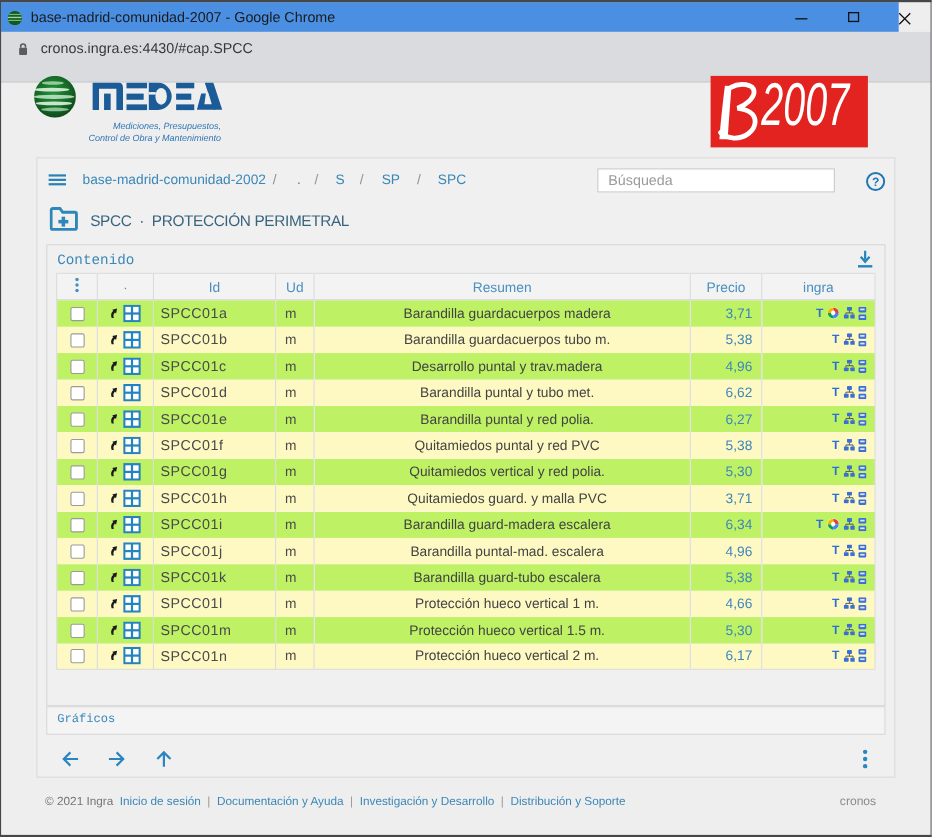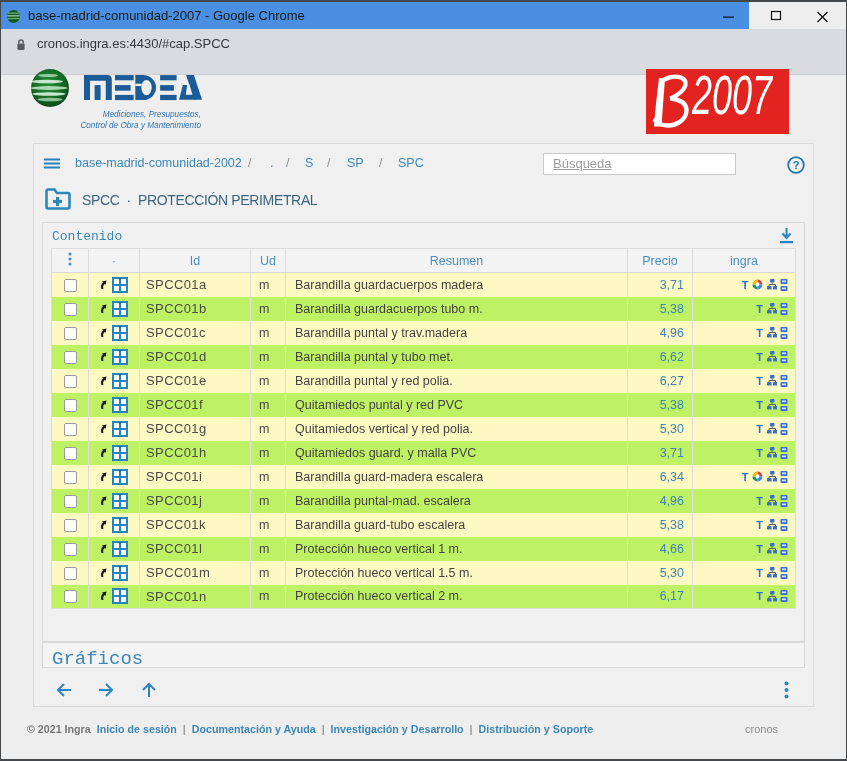--- a/index.html
+++ b/index.html
@@ -5,51 +5,51 @@
   * { margin:0; padding:0; box-sizing:border-box; }
   html,body { width:847px; height:761px; overflow:hidden; }
   body { font-family:"Liberation Sans", sans-serif; background:#eeeeee; position:relative; }
   .abs { position:absolute; }
   
   #e-top{left:0;top:0;width:847px;height:2px;background:#44484b;}
   #e-left{left:0;top:0;width:1px;height:761px;background:#44484b;}
   #e-right{left:846px;top:0;width:1px;height:761px;background:#44484b;}
   #e-bot{left:0;top:759px;width:847px;height:2px;background:#44484b;}
   
-  #titlebar { left:1px; top:2px; width:748px; height:27px; background:#4a8fe2; }
+  #titlebar { left:1px; top:2px; width:816px; height:27px; background:#4a8fe2; }
   #titletext { left:27px; top:6px; font-size:13px; color:#191b1c; }
   
   #toolbar { left:1px; top:29px; width:845px; height:46px; background:#d9dbde; border-bottom:1px solid #cbcdd0; }
   #url { left:36px; top:7px; font-size:13px; color:#36393c; }
   
   #card { left:33px; top:143px; width:781px; height:564px; background:#f0f0f0; border:1px solid #dadada; }
   .blue { color:#3b87b8;font-family:Liberation Mono, monospace; }
   #crumb { left:75px; top:156px; font-size:12.5px; color:#3b87b8; } #crumb .sep { color:#8d9297; } #crumb span { white-space:nowrap; }
-  #search { left:543px; top:153px; width:193px; height:22px; background:#fff; border:1px solid #c9c9c9; font-size:13px; color:#9b9b9b; line-height:20px; padding-left:9px;text-decoration:underline; }
+  #search { left:543px; top:153px; width:216px; height:22px; background:#fff; border:1px solid #c9c9c9; font-size:13px; color:#9b9b9b; line-height:20px; padding-left:9px; }
   #sectitle { left:82px; top:192px; font-size:14px; letter-spacing:-0.35px; color:#39647e;text-align:right; }
   #panel { left:42px; top:222px; width:763px; height:420px; border:1px solid #d8d8d8; }
   #contenido-label { left:52px; top:229px; font-size:13px; }
   #graficos { left:42px; top:642px; width:763px; height:26px; border:1px solid #d8d8d8; background:#f4f4f4; }
-  #graficos span { position:absolute; left:9px; top:5px; font-size:19px; }
+  #graficos span { position:absolute; left:9px; top:5px; font-size:11px; }
   
   table { border-collapse:collapse; table-layout:fixed; position:absolute; left:51px; top:248px; width:744px; background:#f3f3f3; border:1px solid #dcdcdc; }
   td, th { height:24px; border-left:1px solid #dcdcdc; border-right:1px solid #dcdcdc; font-weight:normal; font-size:12.5px; padding:0; overflow:hidden; white-space:nowrap; }
   thead th { color:#4a8fc0; text-align:center; border-bottom:1px solid #d8d8d8; }
-  tbody tr.odd  { background:#fef9c3; }
-  tbody tr.even { background:#bef264; }
+  tbody tr.odd  { background:#bef264; }
+  tbody tr.even { background:#fef9c3; }
   td.id { color:#4a4a4a; padding-left:6px; font-size:13px; letter-spacing:0.4px; }
   td.ud { color:#4a4a4a; padding-left:8px; }
-  td.res { color:#434343; padding-left:9px; }
+  td.res { color:#434343; padding-left:9px;text-align:center; }
   td.precio { color:#3d85bb; text-align:right; padding-right:8px; }
   .iconrow { display:flex; justify-content:flex-end; align-items:center; gap:3.5px; padding-right:7px; }
   .chk { display:inline-block; width:13px; height:13px; background:#fff; border:1px solid #9a9a9a; border-radius:2px; margin-left:12px; vertical-align:middle; }
   .t-ic { color:#2a6fd4; font-weight:bold; font-size:11px; }
-  #footer { left:27px; top:723px; font-size:10.7px; color:#757575;font-weight:bold; }
+  #footer { left:41px; top:723px; font-size:10.7px; color:#757575; }
   #footer a { color:#3b87b8; text-decoration:none; }
-  #cronos { left:745px; top:723px; width:70px; text-align:left; font-size:11px; color:#8a8a8a; }
+  #cronos { left:745px; top:723px; width:70px; text-align:center; font-size:11px; color:#8a8a8a; }
 </style>
 </head>
 <body>
   <div class="abs" id="titlebar">
     <svg class="abs" style="left:6px;top:8px" width="13" height="13" viewBox="0 0 13 13">
       <circle cx="6.5" cy="6.5" r="6.5" fill="#14571f"></circle>
       <rect x="1" y="2.6" width="11" height="1.1" fill="#6dbd7a"></rect>
       <rect x="0.3" y="5.2" width="12.4" height="1.3" fill="#9bd4a4"></rect>
       <rect x="0.5" y="8" width="12" height="1.1" fill="#6dbd7a"></rect>
     </svg>
@@ -244,21 +244,21 @@
         <td><span class="chk"></span></td>
         <td style="text-align:center"><svg width="7" height="10" viewBox="0 0 7 10" style="margin-right:5px;vertical-align:middle">
             <path d="M 1.5 9 C 0.5 6.5 1 4 3 2.5 L 2 1.5 L 6.5 0.5 L 5.5 5 L 4.5 4 C 3 5.5 2.8 7 3.5 9 Z" fill="#1a1a1a"></path>
           </svg><svg width="16" height="16" viewBox="0 0 16 16" style="vertical-align:middle">
             <rect x="1" y="1" width="14" height="14" fill="#ffffff" stroke="#2584bf" stroke-width="2"></rect>
             <rect x="7" y="1" width="2" height="14" fill="#2584bf"></rect>
             <rect x="1" y="7" width="14" height="2" fill="#2584bf"></rect>
           </svg></td>
         <td class="id">SPCC01c</td>
         <td class="ud">m</td>
-        <td class="res">Barandilla puntal y trav.madera</td>
+        <td class="res">Desarrollo puntal y trav.madera</td>
         <td class="precio">4,96</td>
         <td>
           <div class="iconrow">
             <span class="t-ic">T</span>
             <svg width="10" height="11" viewBox="0 0 10 11">
               <rect x="3" y="0" width="4.5" height="3.5" rx="0.8" fill="#3b6fd4"></rect>
               <path d="M5.2 3.5 L 5.2 5.5 M 2 7 L 2 5.5 L 8.5 5.5 L 8.5 7" stroke="#555" stroke-width="0.9" fill="none"></path>
               <rect x="0" y="7" width="4.5" height="3.5" rx="0.8" fill="#3b6fd4"></rect>
               <rect x="6" y="7" width="4.5" height="3.5" rx="0.8" fill="#3b6fd4"></rect>
             </svg>

